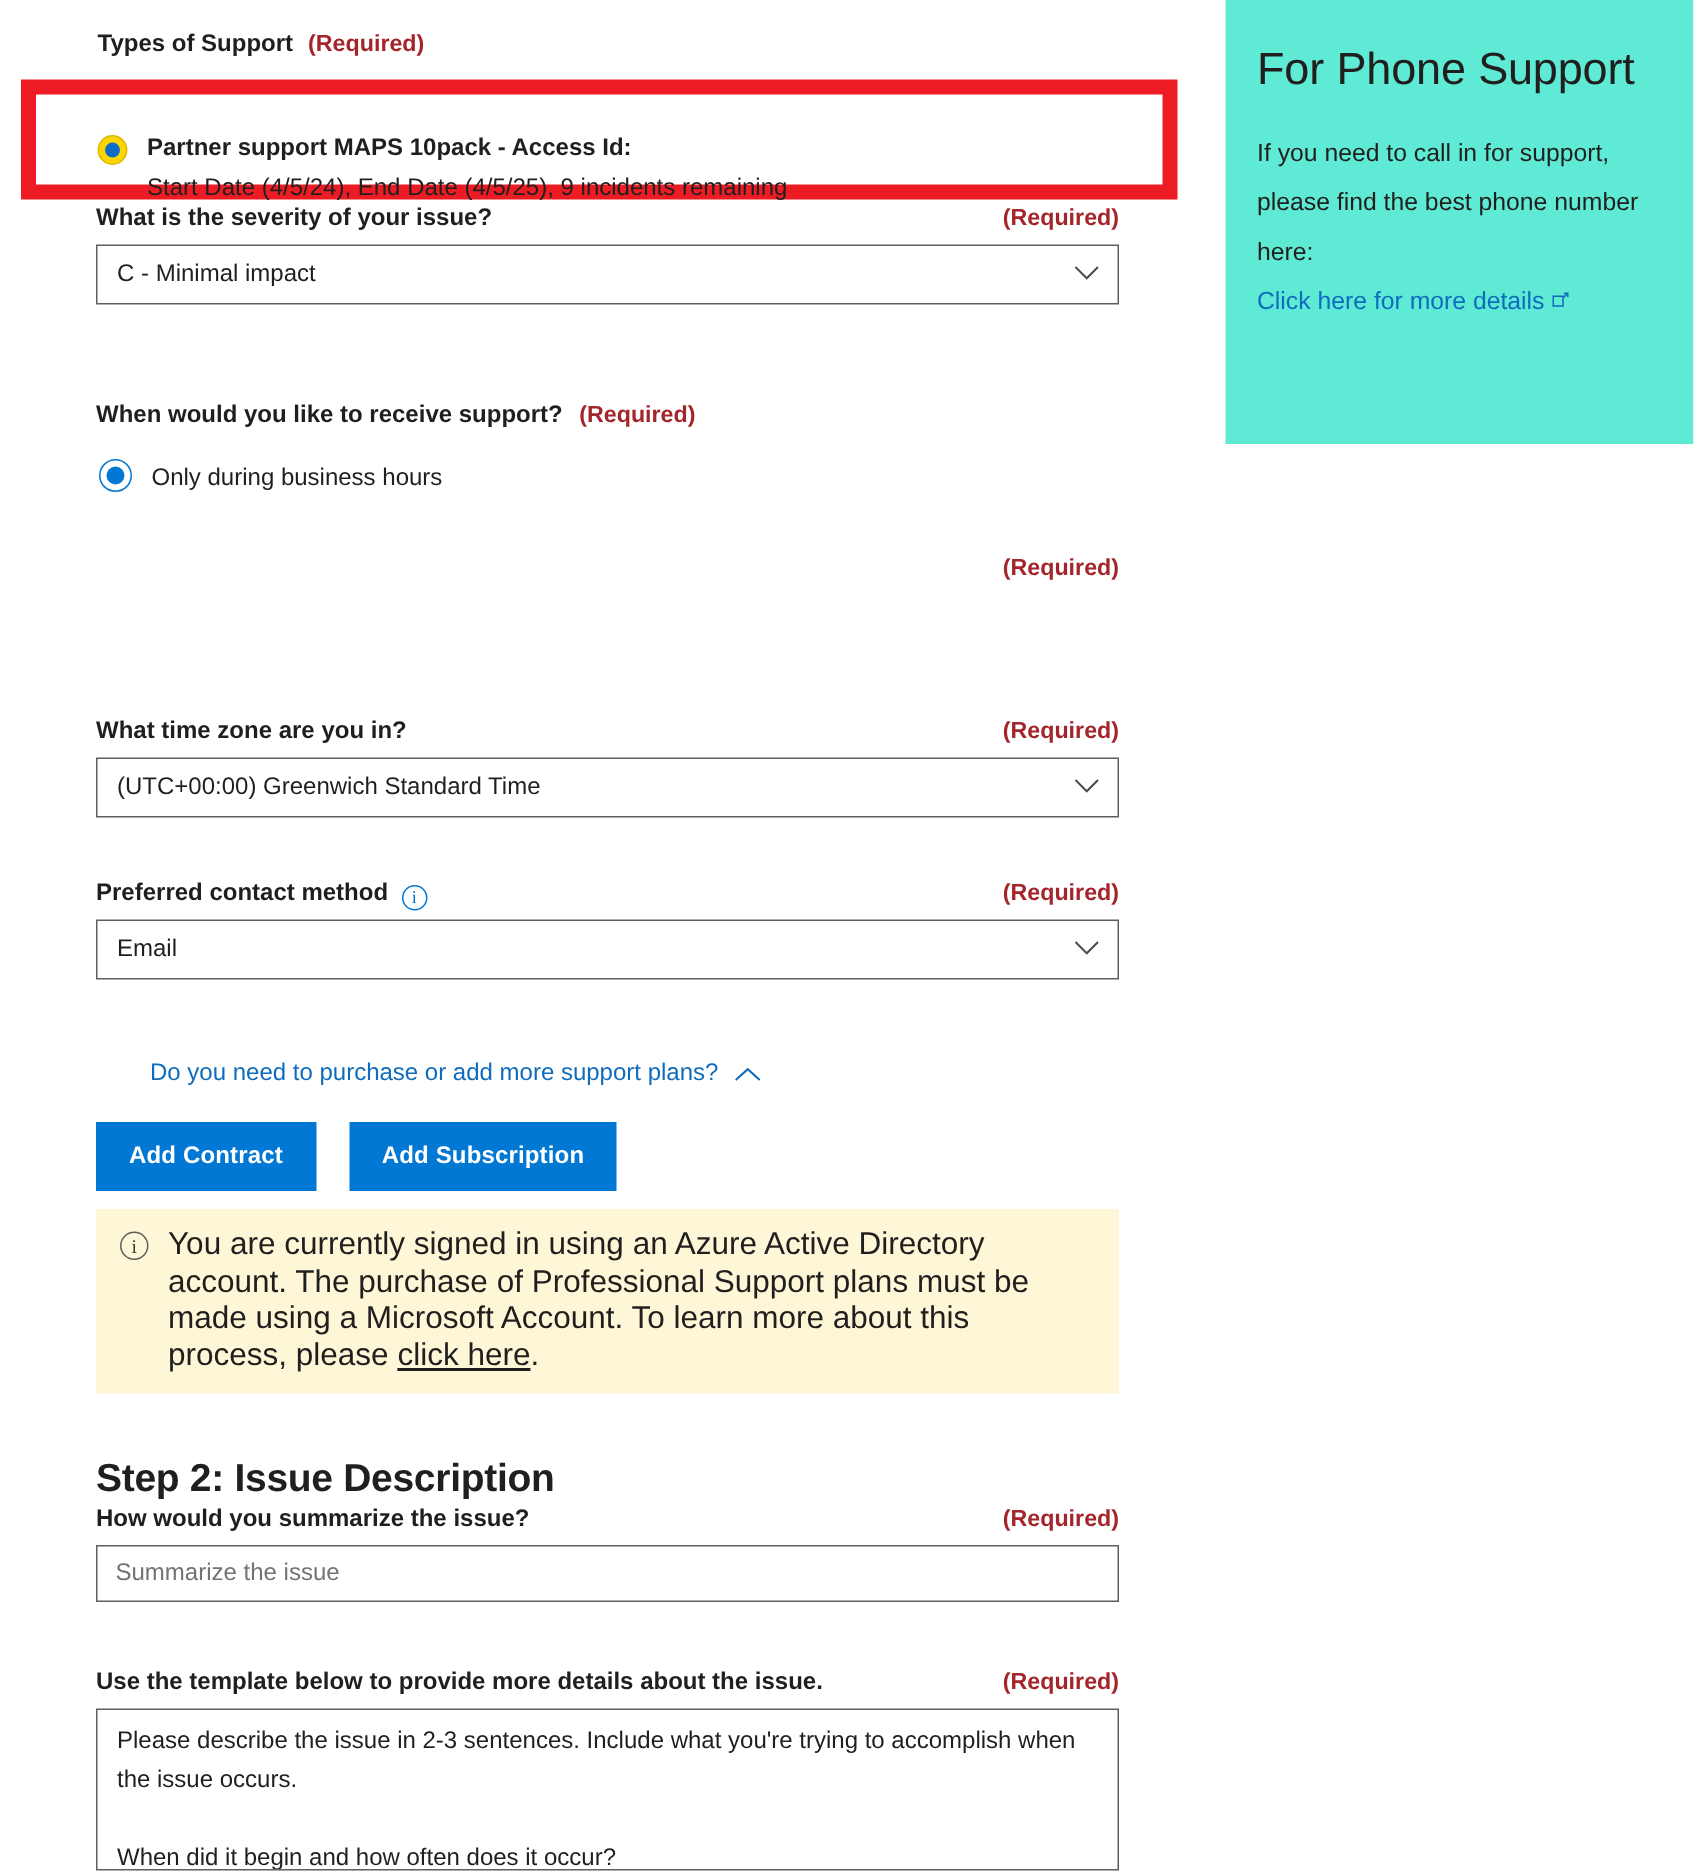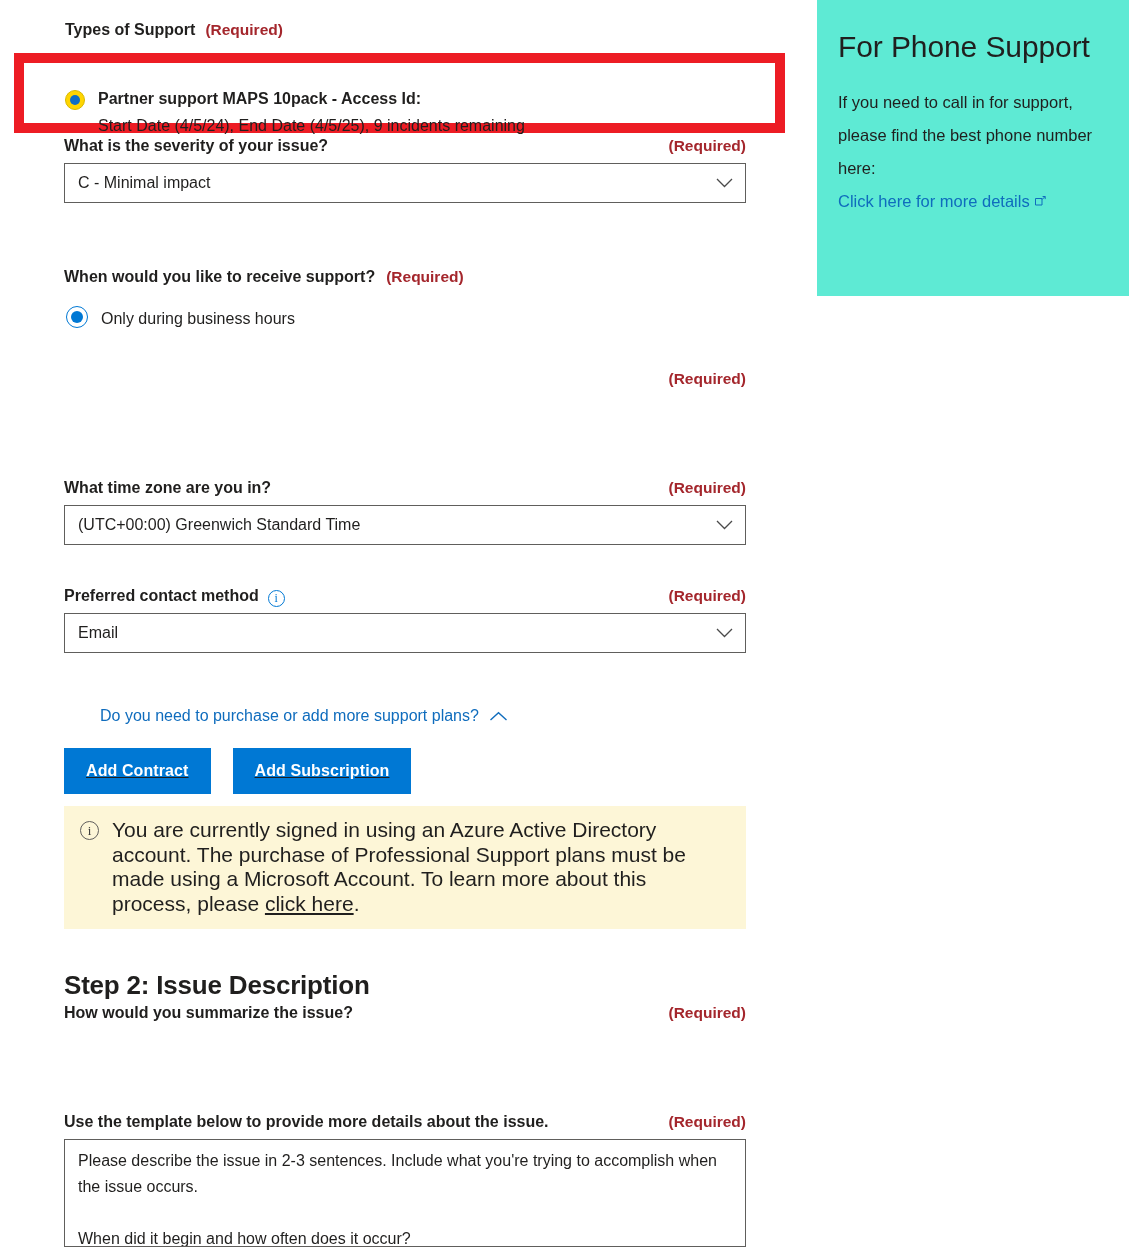--- a/index.html
+++ b/index.html
@@ -264,21 +264,20 @@
     white-space: nowrap;
   }
   .expand-link .caret { margin-left: 10px; display: inline-flex; }
 
   
   .btn-row {
     position: absolute;
     left: 64px;
     top: 748px;
     display: flex;
-    text-decoration: underline;
   }
   .btn {
     background: #0078d4;
     color: #ffffff;
     border: none;
     font-family: "Liberation Sans", sans-serif;
     font-size: 16px;
     font-weight: bold;
     height: 46px;
     padding: 0 22px;
@@ -478,20 +477,21 @@
     </div>
 
     <h2 class="step-title">Step 2: Issue Description</h2>
 
     <div class="field" style="top:1004px;">
       <div class="field-head">
         <span class="field-label">How would you summarize the issue?</span>
         <span class="spacer"></span>
         <span class="req req-right">(Required)</span>
       </div>
+      <input class="text-input" type="text" placeholder="Summarize the issue" style="">
     </div>
 
     <div class="field" style="top:1113px;">
       <div class="field-head">
         <span class="field-label">Use the template below to provide more details about the issue.</span>
         <span class="spacer"></span>
         <span class="req req-right">(Required)</span>
       </div>
       <textarea class="textarea" style="">Please describe the issue in 2-3 sentences. Include what you're trying to accomplish when the issue occurs.
 

